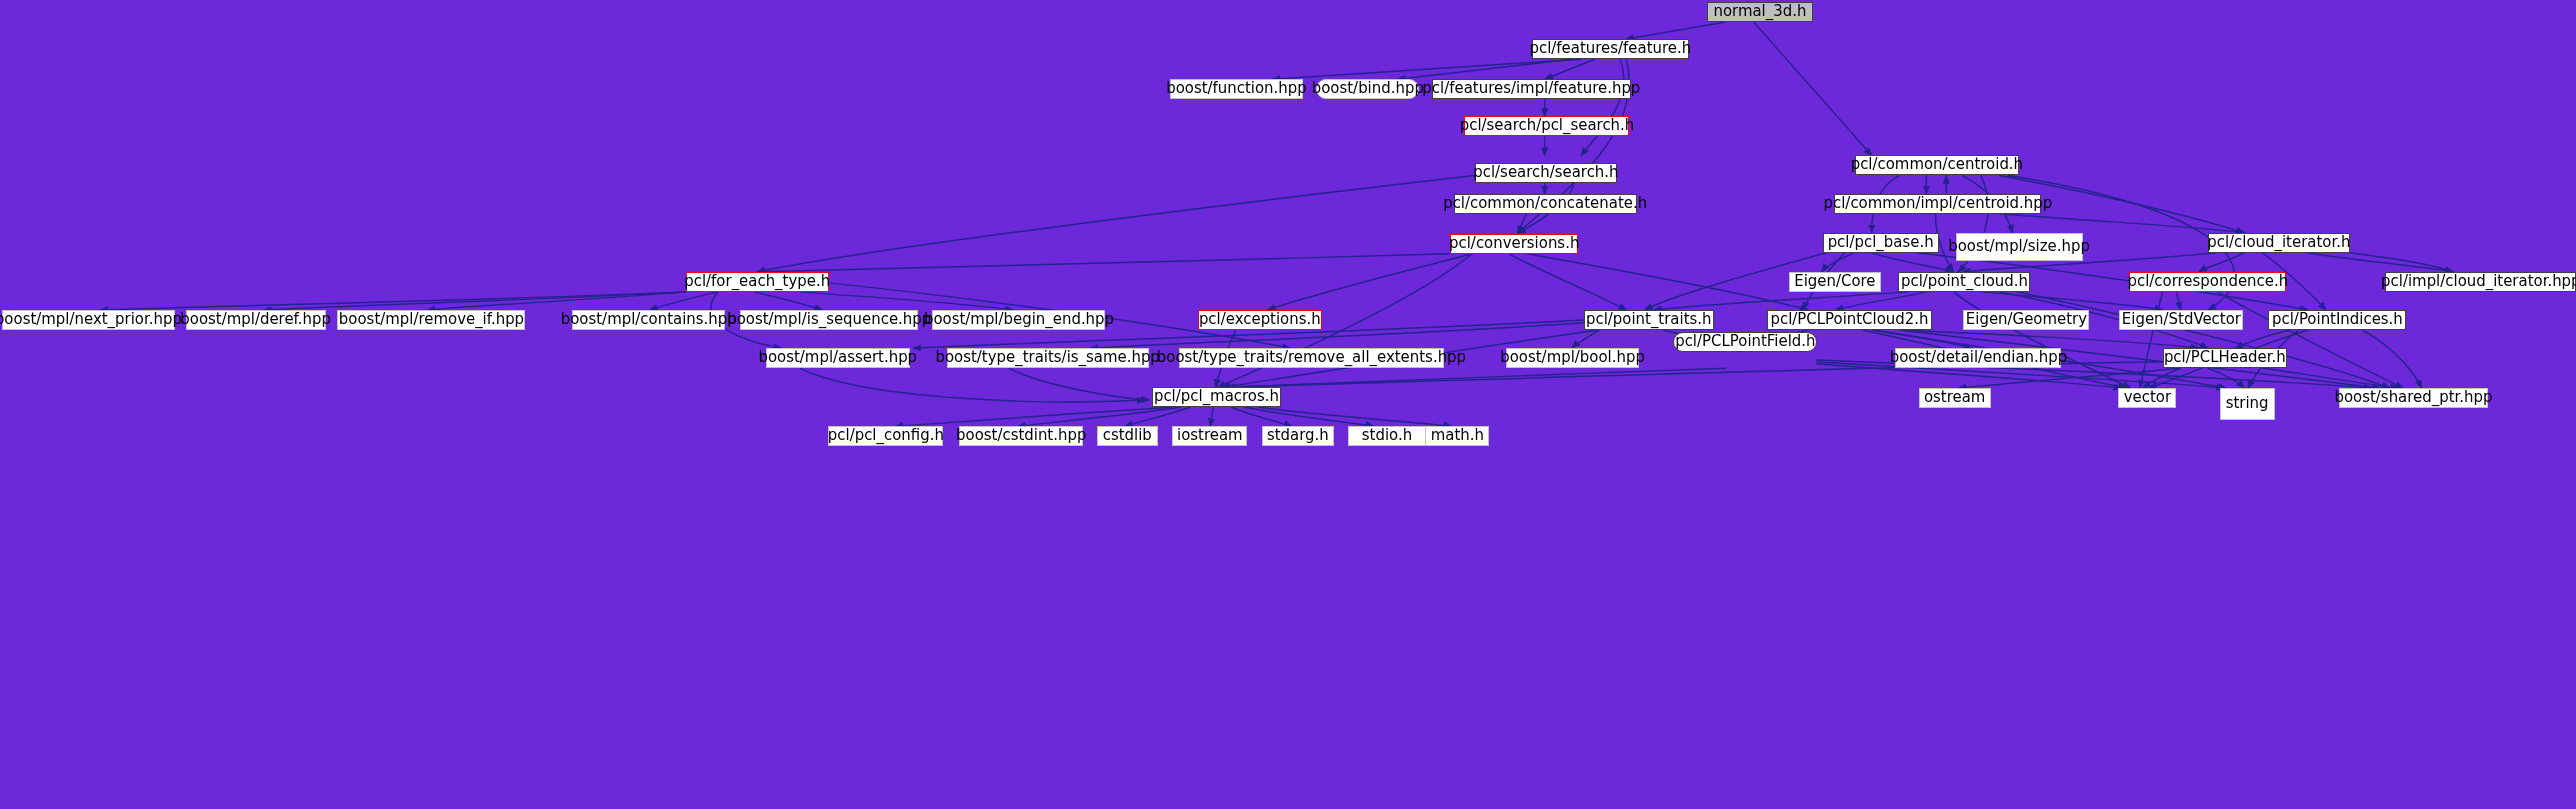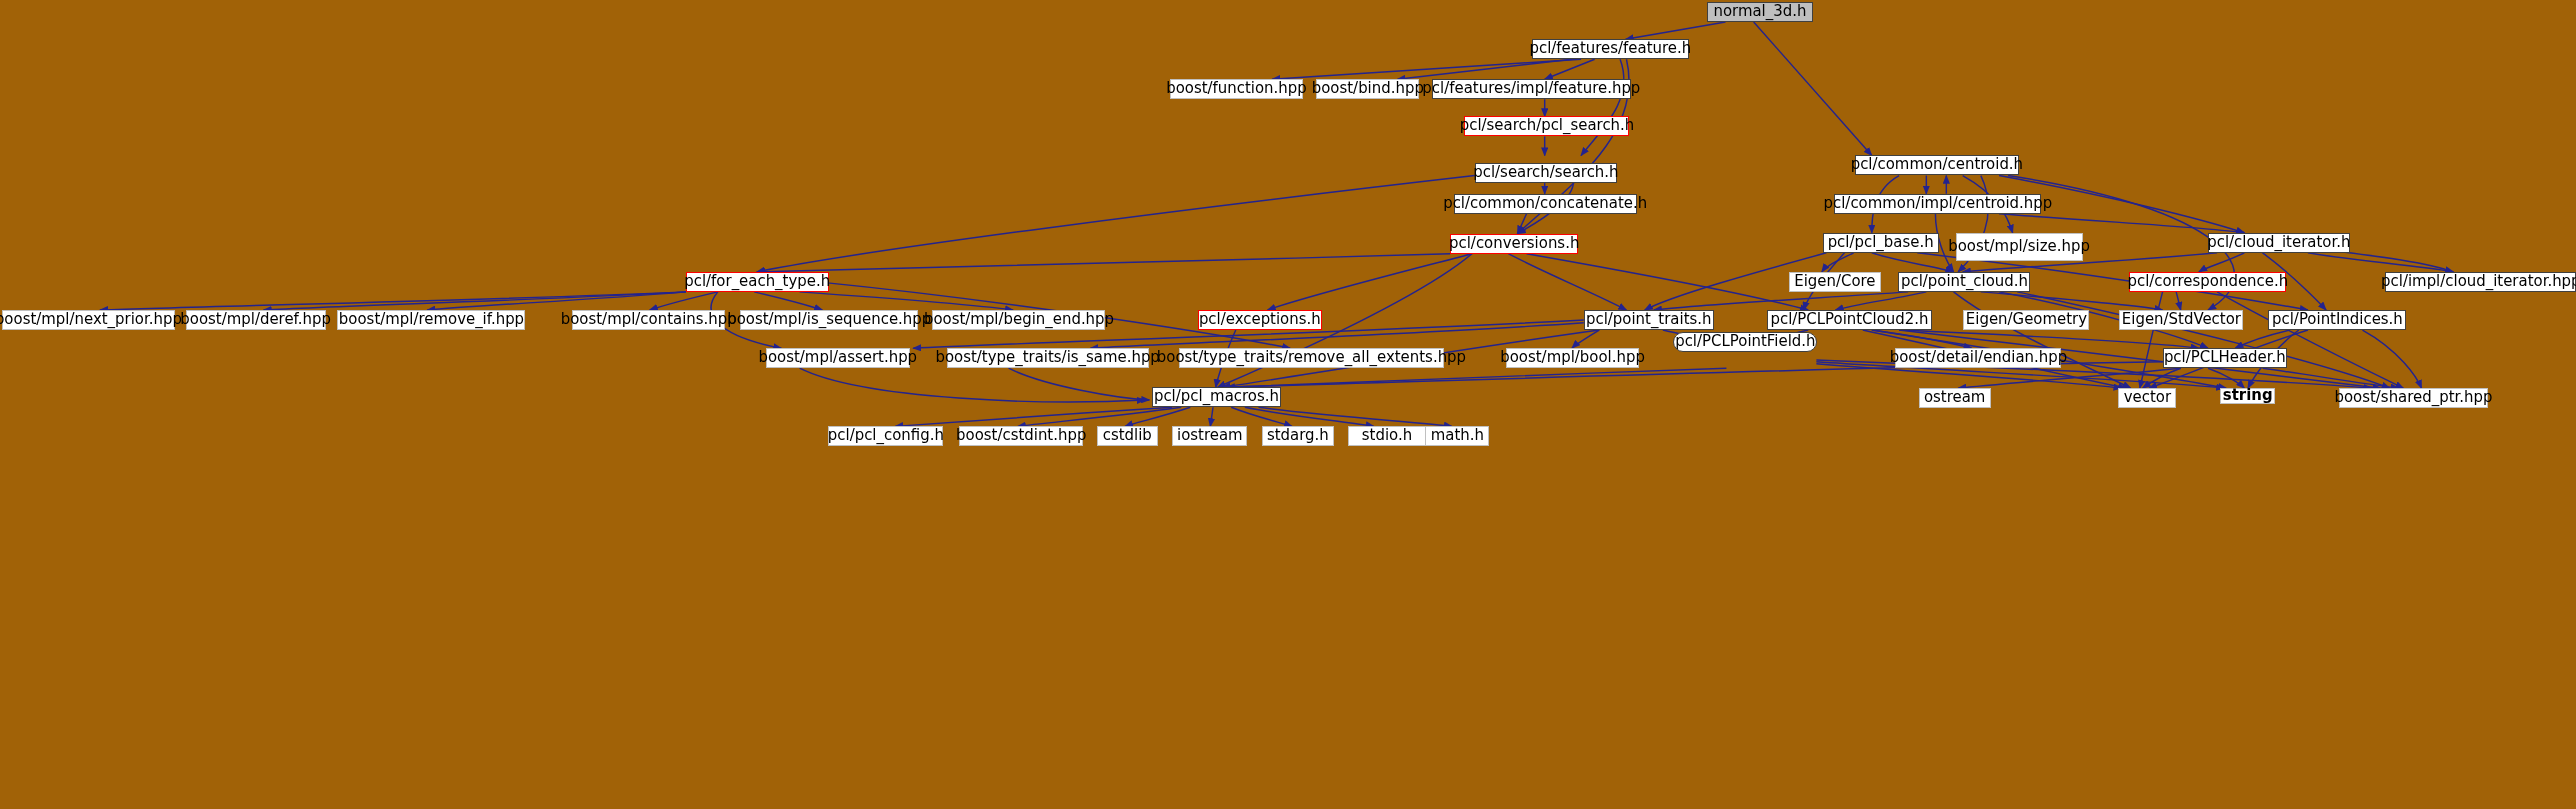--- a/index.html
+++ b/index.html
@@ -4,21 +4,21 @@
 <style>
   html, body {
     margin: 0;
     padding: 0;
     background: #ffffff;
   }
   #graph {
     position: relative;
     width: 2576px;
     height: 810px;
-    background: #a16207;
+    background: #6d28d9;
     font-family: "DejaVu Sans", sans-serif;
     overflow: hidden;
   }
   #edges {
     position: absolute;
     left: 0;
     top: 0;
     width: 2576px;
     height: 810px;
     pointer-events: none;
@@ -157,21 +157,21 @@
   <div id="node-layer">
       <div class="node root" style="left: 1707px; top: 1.8px; width: 106px; height: 20px;">
         <span class="node-label">normal_3d.h</span>
       </div>
       <div class="node strong" style="left: 1532px; top: 39px; width: 157px; height: 20px;">
         <span class="node-label">pcl/features/feature.h</span>
       </div>
       <div class="node weak" style="left: 1170px; top: 79px; width: 133px; height: 20px;">
         <span class="node-label">boost/function.hpp</span>
       </div>
-      <div class="node weak" style="left: 1316px; top: 79px; width: 103px; height: 20px;">
+      <div class="node weak" style="left: 1316px; top: 79px; width: 103px; height: 20px; border-radius: 10px;">
         <span class="node-label">boost/bind.hpp</span>
       </div>
       <div class="node strong" style="left: 1432px; top: 79px; width: 199px; height: 20px;">
         <span class="node-label">pcl/features/impl/feature.hpp</span>
       </div>
       <div class="node red" style="left: 1464px; top: 116px; width: 165px; height: 20px;">
         <span class="node-label">pcl/search/pcl_search.h</span>
       </div>
       <div class="node strong" style="left: 1475px; top: 163px; width: 142px; height: 20px;">
         <span class="node-label">pcl/search/search.h</span>
@@ -268,21 +268,21 @@
       </div>
       <div class="node strong" style="left: 2163px; top: 348px; width: 124px; height: 20px;">
         <span class="node-label">pcl/PCLHeader.h</span>
       </div>
       <div class="node weak" style="left: 1919px; top: 388px; width: 72px; height: 20px;">
         <span class="node-label">ostream</span>
       </div>
       <div class="node weak" style="left: 2118px; top: 388px; width: 58px; height: 20px;">
         <span class="node-label">vector</span>
       </div>
-      <div class="node weak" style="left: 2220px; top: 388px; width: 55px; height: 16px; font-weight: bold;">
+      <div class="node weak" style="left: 2220px; top: 388px; width: 55px; height: 32px;">
         <span class="node-label">string</span>
       </div>
       <div class="node weak" style="left: 2339px; top: 388px; width: 149px; height: 20px;">
         <span class="node-label">boost/shared_ptr.hpp</span>
       </div>
       <div class="node strong" style="left: 1152px; top: 387px; width: 129px; height: 20px;">
         <span class="node-label">pcl/pcl_macros.h</span>
       </div>
       <div class="node weak" style="left: 828px; top: 426px; width: 115px; height: 20px; text-align: center;">
         <span class="node-label">pcl/pcl_config.h</span>

